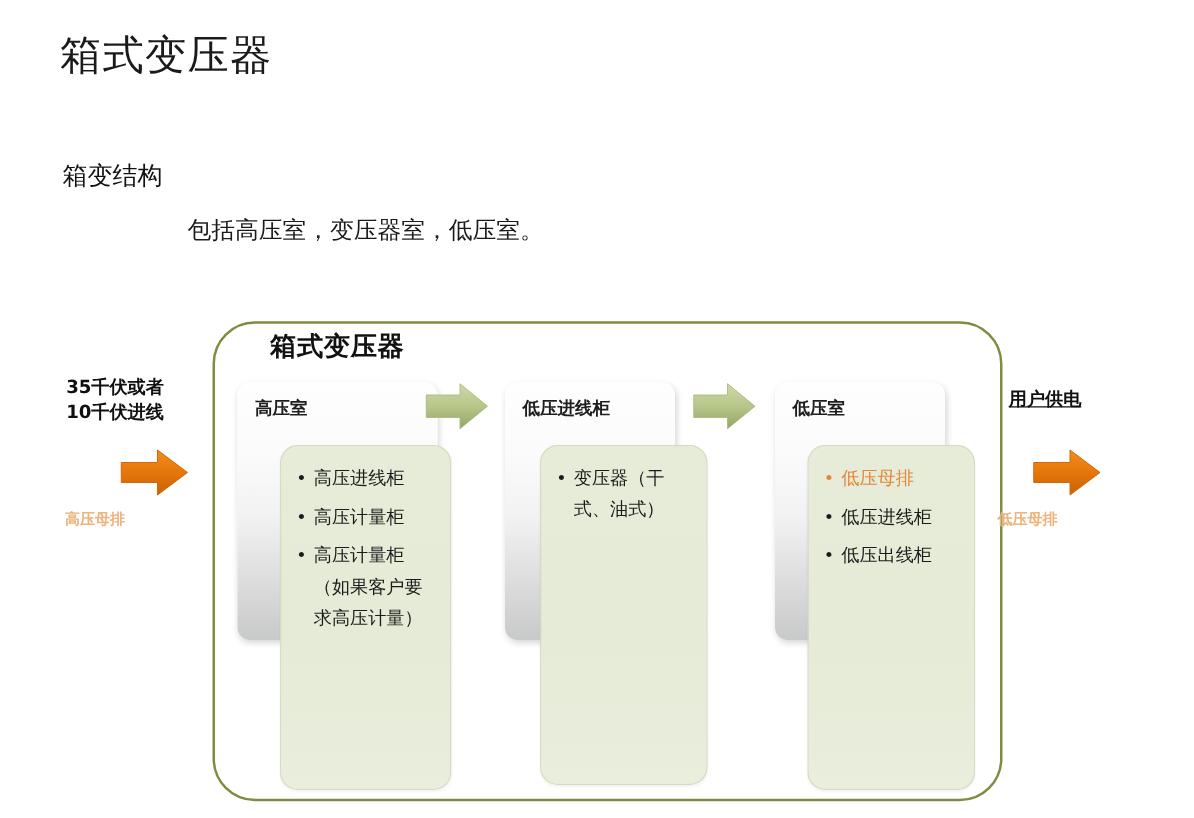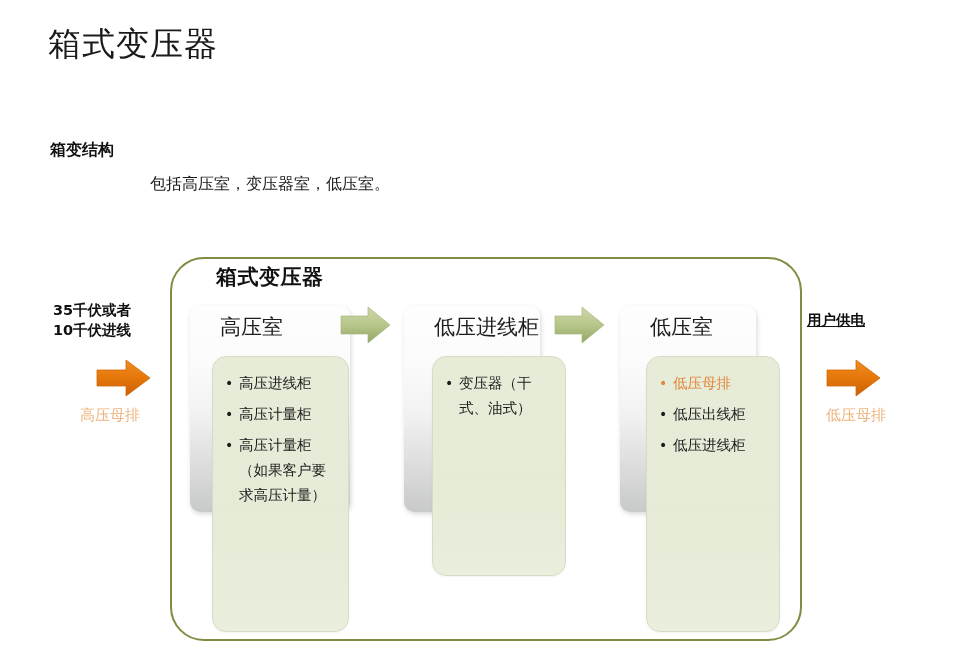--- a/index.html
+++ b/index.html
@@ -24,32 +24,32 @@
     font-size: 33px;
     line-height: 44px;
     letter-spacing: 1px;
     color: #1a1a1a;
     font-weight: 400;
     white-space: nowrap;
   }
   .section-heading {
     position: absolute;
     left: 50px;
-    top: 139px;
-    font-size: 16px;
+    top: 129px;
+    font-size: 20px;
     line-height: 22px;
-    font-weight: 700;
+    font-weight: 400;
     color: #111111;
     white-space: nowrap;
   }
   .section-body {
     position: absolute;
     left: 150px;
     top: 172px;
-    font-size: 16px;
+    font-size: 19px;
     line-height: 24px;
     font-weight: 400;
     color: #1a1a1a;
     white-space: nowrap;
   }
 
   
   .diagram-frame {
     position: absolute;
     left: 170px;
@@ -81,46 +81,46 @@
                 #fefefe 0%,
                 #fbfbfb 28%,
                 #f2f2f2 52%,
                 #dcdcdc 78%,
                 #c8c9c9 100%);
     box-shadow: 1px 2px 5px rgba(0,0,0,0.16);
     box-sizing: border-box;
   }
   .room-card .room-label {
     position: absolute;
-    left: 30px;
+    left: 14px;
     top: 10px;
-    font-size: 21px;
+    font-size: 14px;
     line-height: 22px;
     color: #1d1d1d;
-    font-weight: 400;
+    font-weight: 700;
     white-space: nowrap;
   }
 
   
   #room-card-1 { left: 190px; top: 306px; width: 160px; height: 206px; }
   #room-card-2 { left: 404px; top: 306px; width: 136px; height: 206px; }
   #room-card-3 { left: 620px; top: 306px; width: 136px; height: 206px; }
 
   
   .list-card {
     position: absolute;
     border-radius: 14px;
     background: linear-gradient(180deg, #e7ecd9 0%, #e6ebd7 55%, #e9eedd 100%);
     border: 1px solid #d4dcc2;
     box-sizing: border-box;
     box-shadow: 0 1px 2px rgba(0,0,0,0.05);
     padding: 14px 10px 10px 10px;
   }
-  #list-card-1 { left: 212px; top: 356px; width: 137px; height: 276px; }
-  #list-card-2 { left: 432px; top: 356px; width: 134px; height: 220px; }
+  #list-card-1 { left: 224px; top: 356px; width: 137px; height: 276px; }
+  #list-card-2 { left: 432px; top: 356px; width: 134px; height: 272px; }
   #list-card-3 { left: 646px; top: 356px; width: 134px; height: 276px; }
 
   .bullet-list {
     margin: 0;
     padding: 0;
     list-style: none;
   }
   .bullet-list li {
     position: relative;
     padding-left: 16px;
@@ -169,25 +169,25 @@
     font-weight: 700;
     color: #101010;
     text-align: center;
     white-space: pre-line;
   }
   #inlet-label  { left: 32px;  top: 300px; width: 120px; }
   #outlet-label { left: 780px; top: 310px; width: 112px; text-decoration: underline; }
 
   .side-label-accent {
     position: absolute;
-    font-size: 15px;
+    font-size: 12px;
     line-height: 20px;
-    font-weight: 400;
+    font-weight: 700;
     color: #ecb37c;
-    text-align: center;
+    text-align: left;
     white-space: nowrap;
   }
   #inlet-bus-label  { left: 52px;  top: 405px; width: 116px; }
   #outlet-bus-label { left: 798px; top: 405px; width: 116px; }
 </style>
 </head>
 <body>
 
 <div class="page-title">箱式变压器</div>
 
@@ -265,22 +265,22 @@
   </svg>
 </div>
 
 <div class="room-card" id="room-card-3">
   <div class="room-label">低压室</div>
 </div>
 
 <div class="list-card" id="list-card-3">
   <ul class="bullet-list">
     <li class="accent">低压母排</li>
+    <li>低压进线柜</li>
     <li>低压出线柜</li>
-    <li>低压进线柜</li>
   </ul>
 </div>
 
 <div class="side-label-strong" id="outlet-label">用户供电</div>
 
 <div class="orange-arrow" id="orange-arrow-out">
   <svg viewBox="0 0 56 42" width="56" height="42" aria-hidden="true">
     <defs>
       <linearGradient id="og2" x1="0" y1="0" x2="0" y2="1">
         <stop offset="0%" stop-color="#f08c22"></stop>

